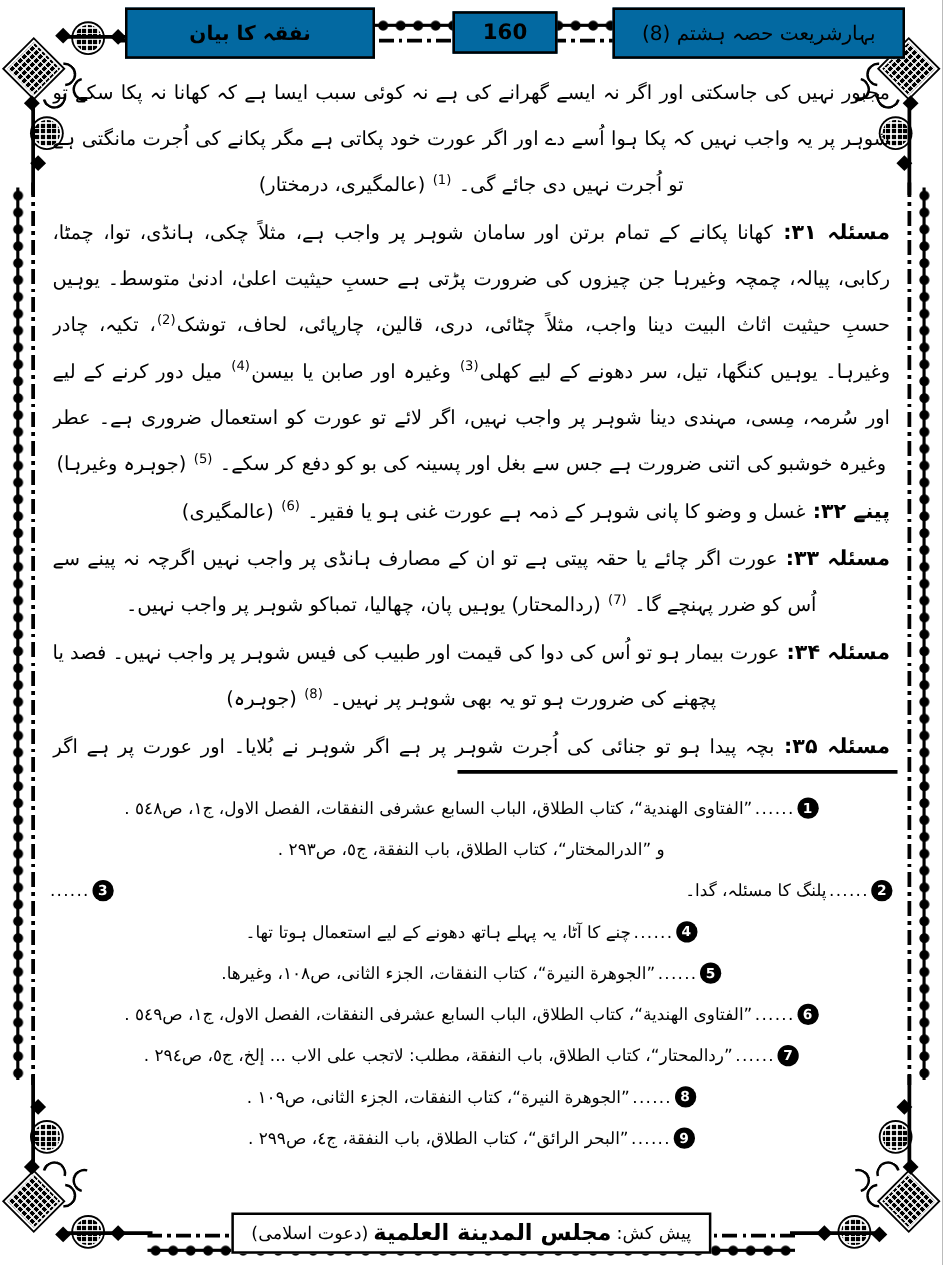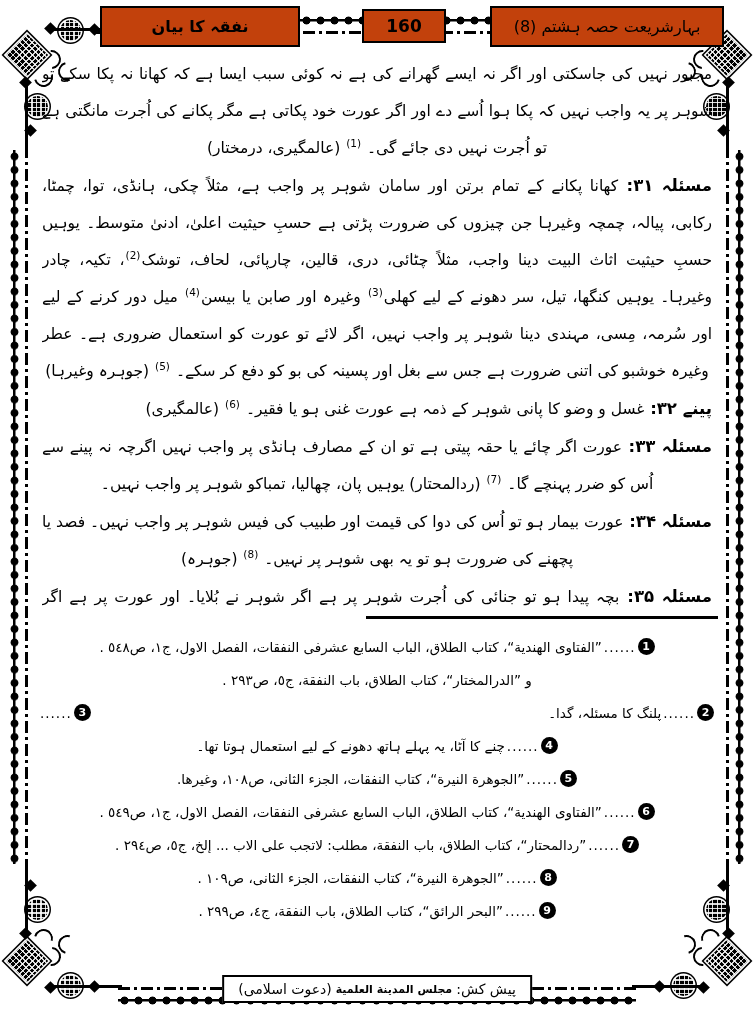--- a/index.html
+++ b/index.html
@@ -62,21 +62,21 @@
   .sd4{left:26px; top:122px;}
   .lh{height:2.5px; background:#000; left:52px; top:24px; width:70px;}
   .lv{width:2.5px; background:#000; left:25px; top:82px; height:70px;}
   .curl{width:15px; height:15px; border:2.5px solid #000; border-radius:50%;
         border-bottom-color:transparent; border-left-color:transparent;}
   .curl1{left:42px; top:46px; transform:rotate(40deg);}
   .curl2{left:58px; top:58px; transform:rotate(210deg);}
   .curl3{left:34px; top:64px; transform:rotate(120deg);}
   
   .hdr-box{
-    position:absolute; z-index:3; background:#c2410c; border:2.5px solid #000;
+    position:absolute; z-index:3; background:#0369a1; border:2.5px solid #000;
     display:flex; align-items:center; justify-content:center; text-align:center;
   }
   .title-box{left:490px; top:6px; width:230px; height:37px; font-size:16px; font-weight:normal;}
   .page-box{left:362px; top:9px; width:80px; height:30px; font-size:17px; font-weight:bold;}
   .chapter-box{left:100px; top:6px; width:196px; height:37px; font-size:16px; font-weight:bold;}
   
   .body-text{
     position:absolute; top:56px; left:42px; right:42px; bottom:396px;
     overflow:hidden; z-index:2;
     font-size:15.5px; line-height:37px; text-align:justify;
@@ -97,21 +97,21 @@
     align-items:center; justify-content:center; flex:0 0 auto;
   }
   .fn-leader{letter-spacing:1px;}
   
   .footer-box{
     position:absolute; bottom:9px; left:50%; transform:translateX(-50%);
     z-index:3; background:#fff; border:2.5px solid #000;
     padding:4px 14px; font-size:14px; white-space:nowrap;
     display:flex; align-items:center; gap:4px; direction:rtl;
   }
-  .footer-box b{font-size:11px;}
+  .footer-box b{font-size:18px;}
 </style>
 </head>
 <body>
 
 <div class="page">
 
   <div class="corner tl">
     <span class="gd"></span>
     <span class="gc gc1"></span>
     <span class="gc gc2"></span>

